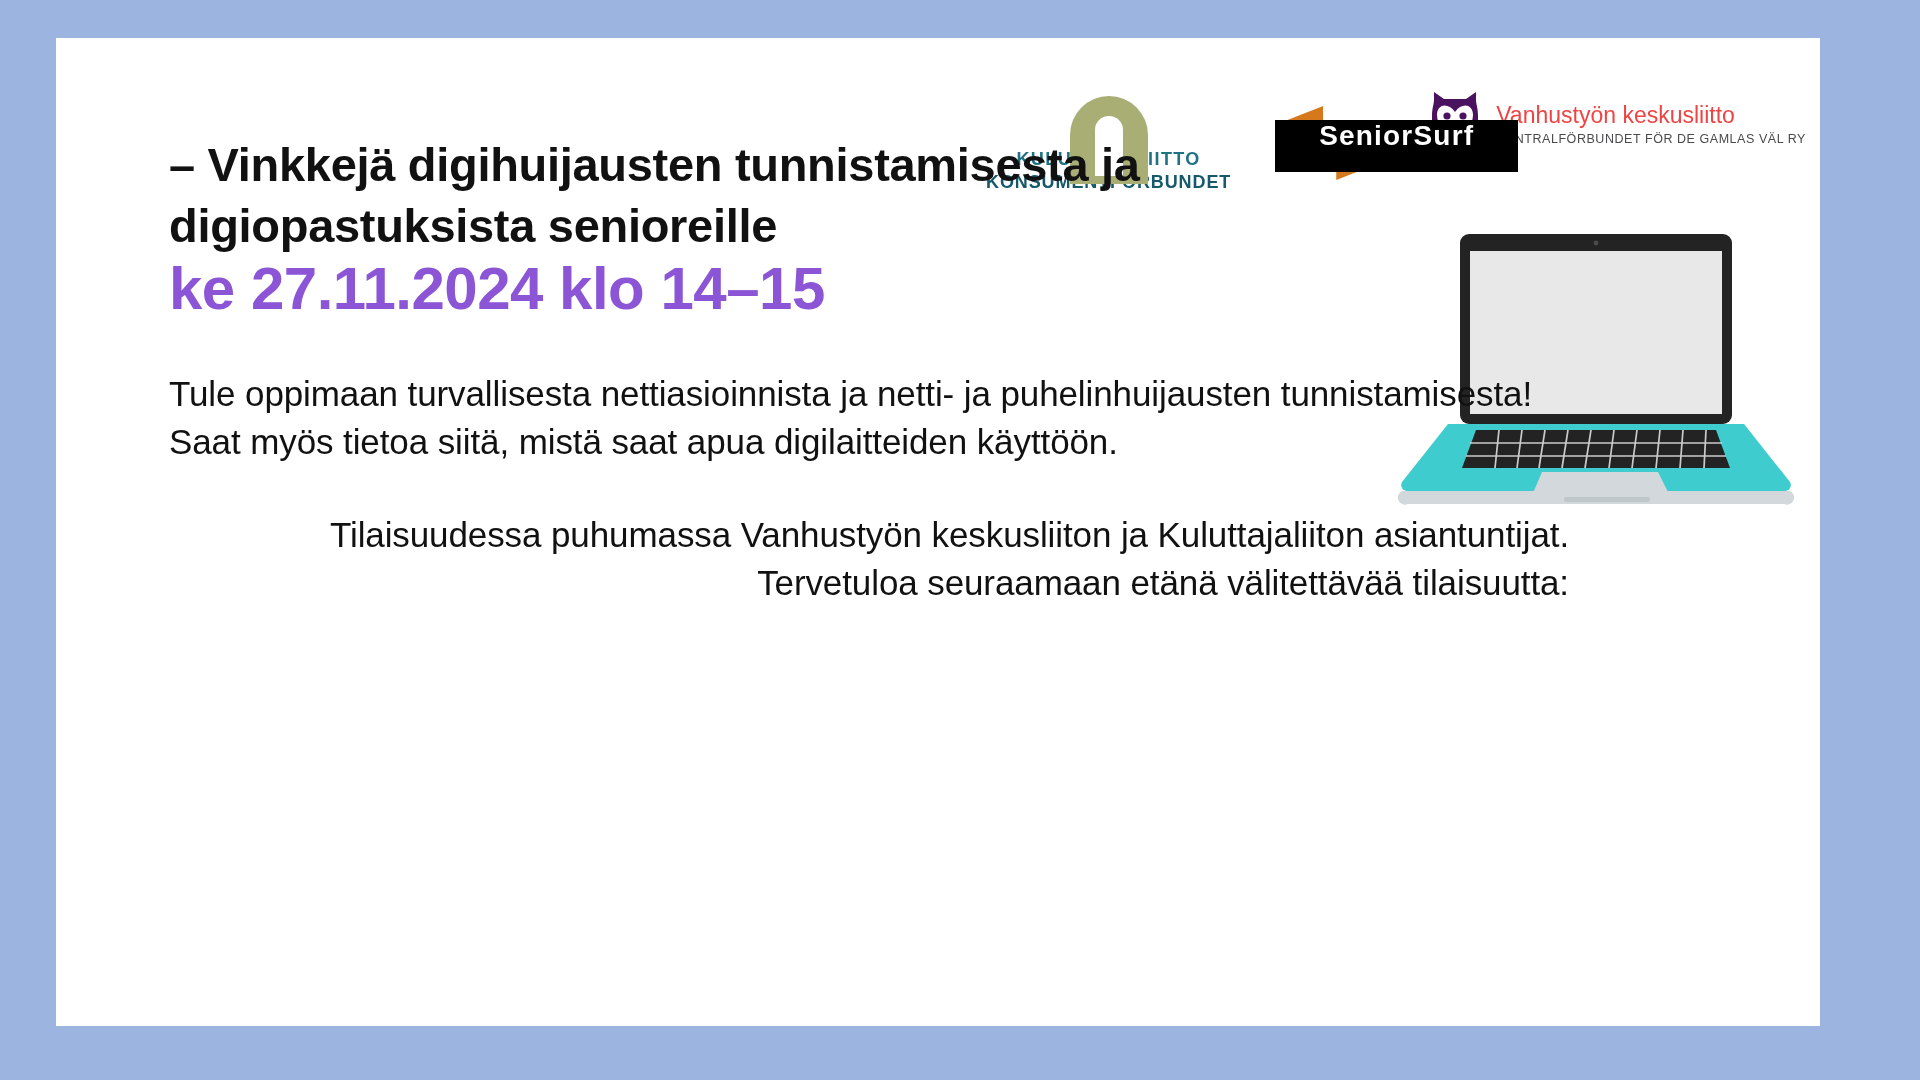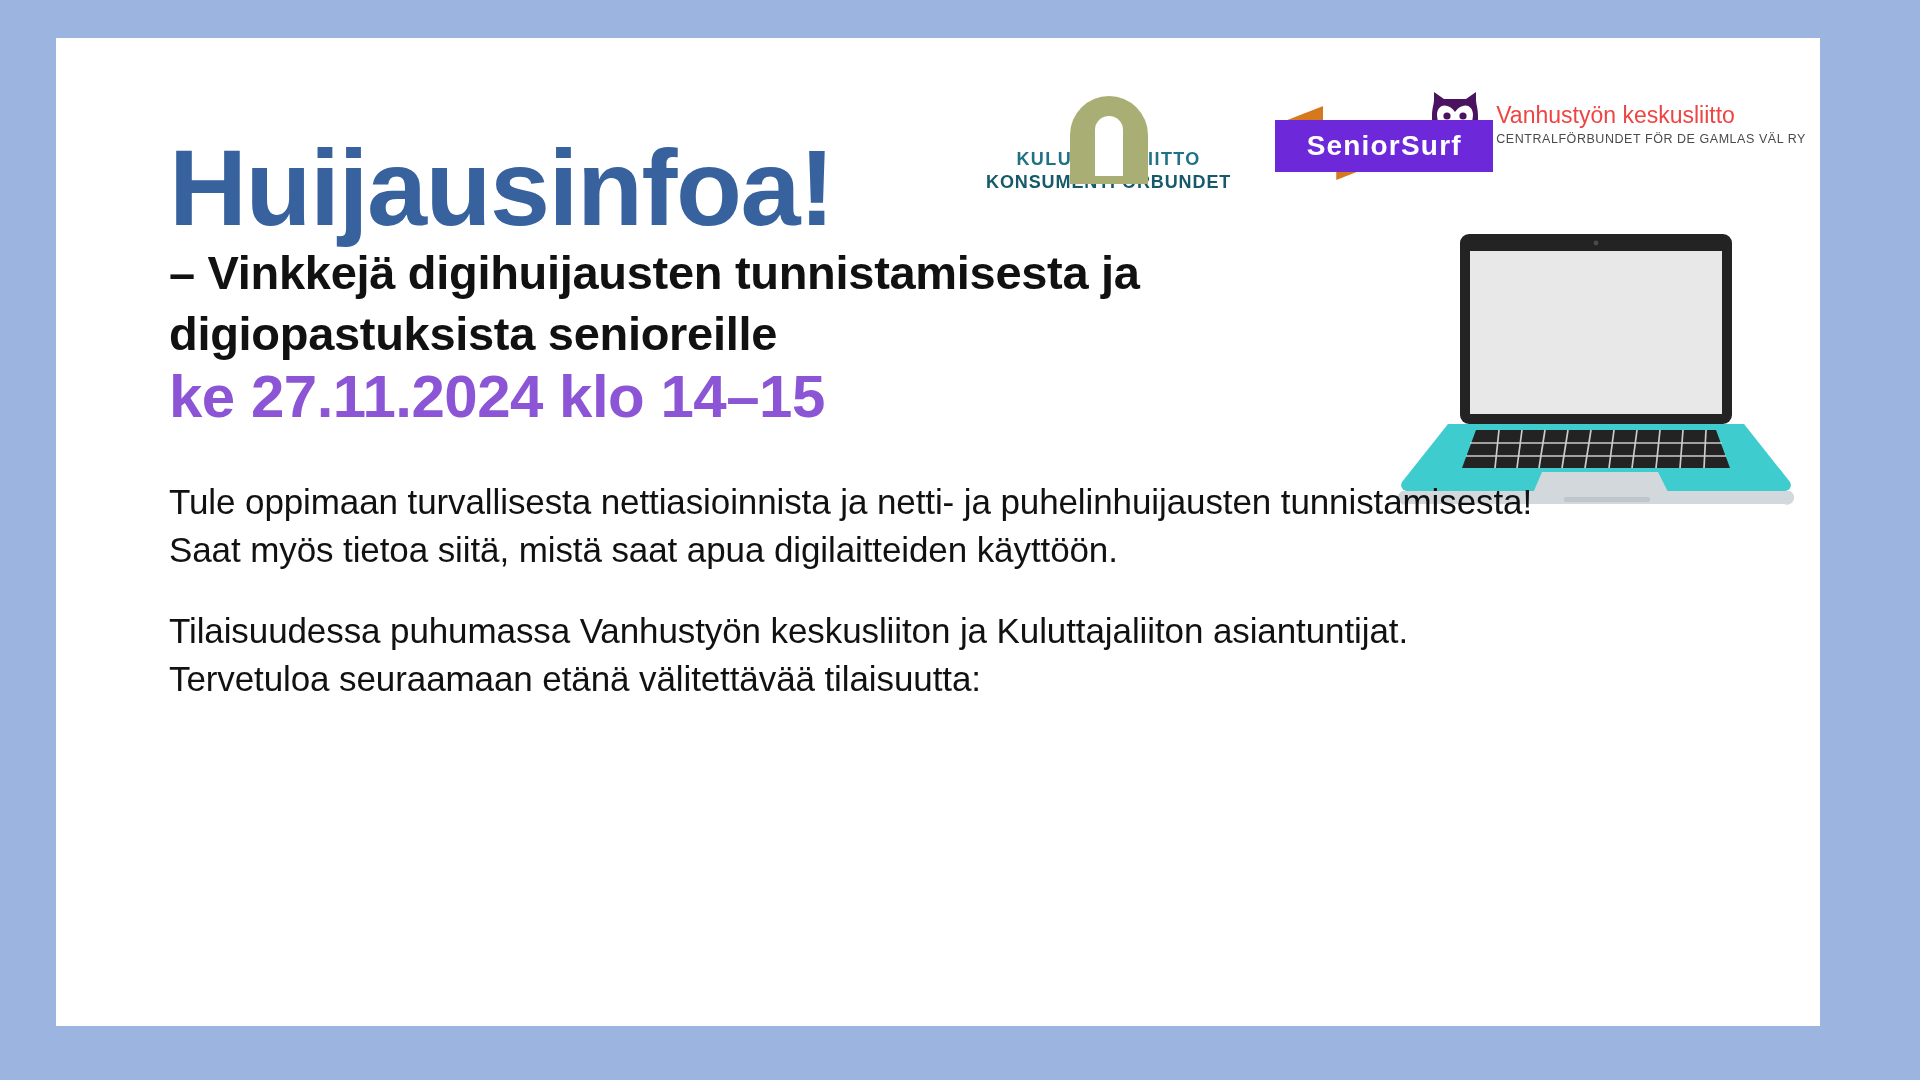--- a/index.html
+++ b/index.html
@@ -110,24 +110,24 @@
   .ss-tab-right {
     position: absolute;
     right: 2px; bottom: 8px;
     width: 46px; height: 18px;
     background: #D6781C;
     clip-path: polygon(0 0, 100% 0, 0 100%);
   }
   .ss-band {
     position: absolute;
     left: 0; top: 16px;
-    width: 218px; height: 52px;
-    background: #6d28d9;
+    width: 243px; height: 52px;
+    background: #000000;
     display: flex;
-    align-items: center;
+    align-items: flex-start;
     justify-content: center;
   }
   .ss-text {
     color: #FFFFFF;
     font-size: 28px;
     font-weight: bold;
     letter-spacing: 1.2px;
   }
 
   
@@ -196,21 +196,21 @@
 
   .body-para {
     margin-top: 48px;
     font-size: 35px;
     font-weight: normal;
     color: #111111;
     line-height: 1.38;
     max-width: 1520px;
     letter-spacing: -0.1px;
   }
-  .body-para + .body-para { margin-top: 32px; }
+  .body-para + .body-para { margin-top: 44px; text-align: right; }
 
   
   .laptop {
     position: absolute;
     right: 14px;
     top: 180px;
     width: 420px;
     height: 300px;
   }
 </style>
@@ -292,21 +292,20 @@
         <line x1="320" y1="212" x2="318" y2="250"></line>
       </g>
 
       <path d="M156 254 H272 L286 282 H144 Z" fill="#D2D8DB"></path>
 
       <path d="M16 273 H404 a6 6 0 0 1 -6 13 H22 a6 6 0 0 1 -6 -13 Z" fill="#D2D8DB"></path>
       <rect x="178" y="279" width="86" height="5" rx="2" fill="#BFC7CB"></rect>
     </svg>
 
     <div class="content">
-      <h1 class="headline">Huijausinfoa!</h1>
       <h2 class="subtitle">– Vinkkejä digihuijausten tunnistamisesta ja digiopastuksista senioreille</h2>
       <div class="datetime">ke 27.11.2024 klo 14–15</div>
       <p class="body-para">Tule oppimaan turvallisesta nettiasioinnista ja netti- ja puhelinhuijausten tunnistamisesta! Saat myös tietoa siitä, mistä saat apua digilaitteiden käyttöön.</p>
       <p class="body-para">Tilaisuudessa puhumassa Vanhustyön keskusliiton ja Kuluttajaliiton asiantuntijat. Tervetuloa seuraamaan etänä välitettävää tilaisuutta:</p>
     </div>
 
   </div>
 </div>
 
 </body></html>

